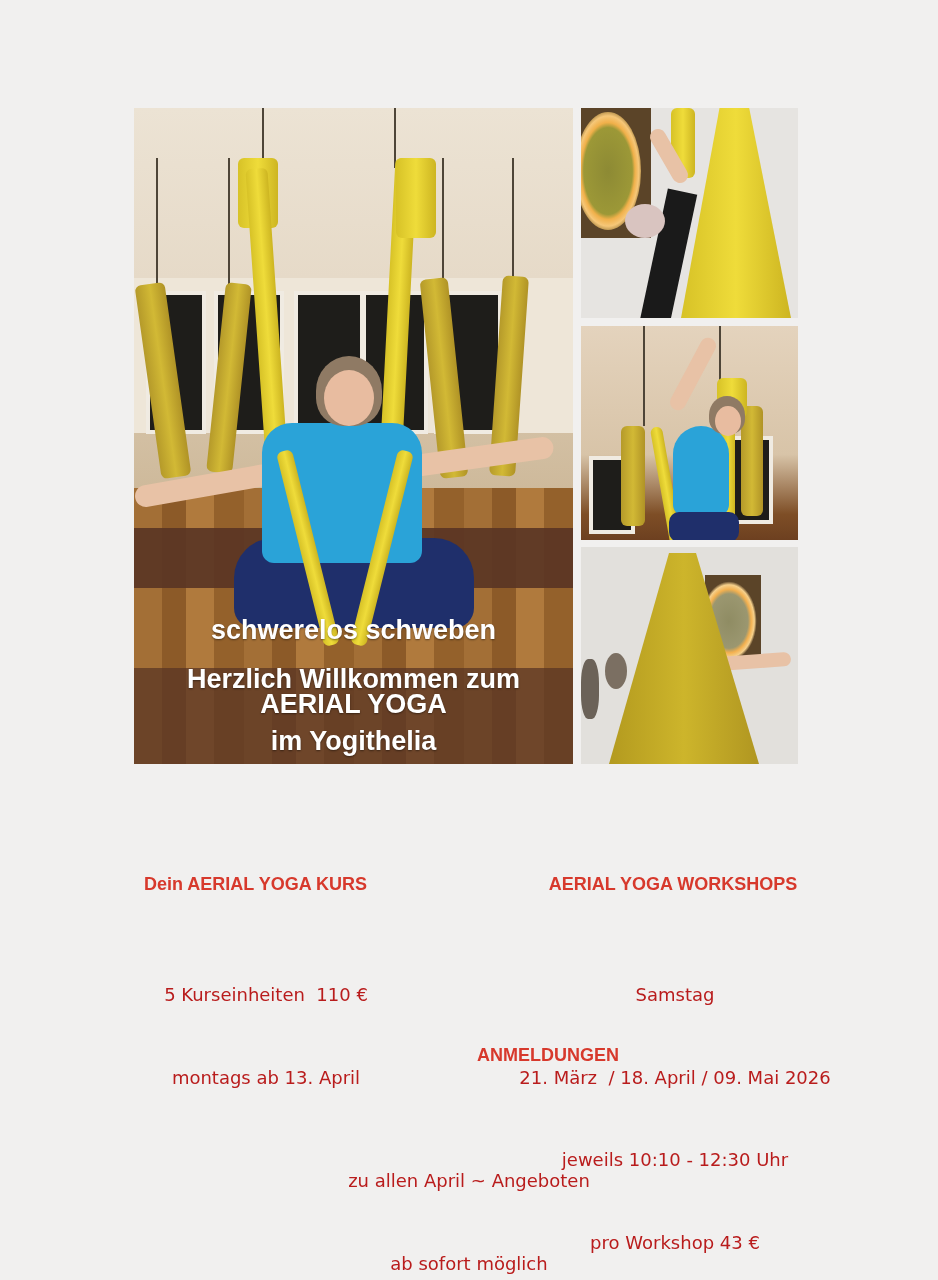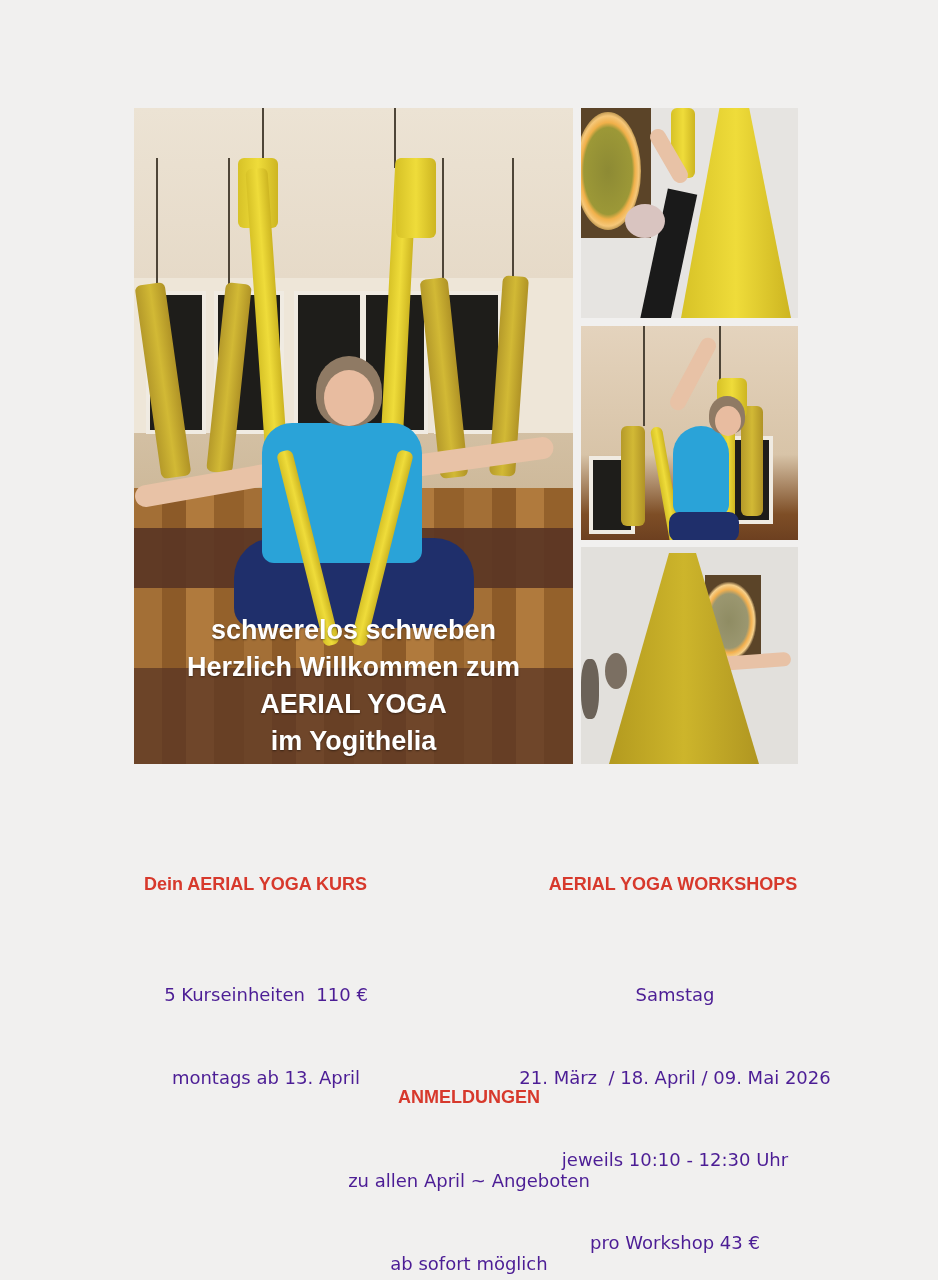--- a/index.html
+++ b/index.html
@@ -52,21 +52,21 @@
 
     
     .heading-red {
       position:absolute; color:#d7392c; font-weight:bold;
       font-family:"Liberation Sans","DejaVu Sans",sans-serif; font-size:18px;
       white-space:nowrap; text-align:center;
     }
     .info-block {
       position:absolute; text-align:center;
       font-family:"DejaVu Sans","Liberation Sans",sans-serif; font-size:18px; line-height:27.5px;
-      color:#4c1d95; white-space:pre;
+      color:#b91c1c; white-space:pre;
     }
   </style>
 </head>
 <body>
 
 <div id="main-photo" class="photo">
   <div class="ceiling"></div>
   <div class="window-band"></div>
   <div class="window" style="left:12px;width:52px;"></div>
   <div class="window" style="left:80px;width:62px;"></div>
@@ -97,21 +97,21 @@
   <div class="arm" style="left:0;top:365px;width:160px;transform:rotate(-10deg);"></div>
   <div class="arm" style="left:270px;top:338px;width:150px;transform:rotate(-8deg);"></div>
   <div class="legs" style="left:100px;top:430px;width:240px;height:90px;"></div>
   <div class="person-shirt" style="left:128px;top:315px;width:160px;height:140px;"></div>
   <div class="hair" style="left:182px;top:248px;width:66px;height:70px;"></div>
   <div class="head" style="left:190px;top:262px;width:50px;height:56px;"></div>
   <div class="silk bright" style="left:166px;top:340px;width:16px;height:200px;transform:rotate(-14deg);"></div>
   <div class="silk bright" style="left:240px;top:340px;width:16px;height:200px;transform:rotate(14deg);"></div>
 
   <div class="overlay-text" style="top:504px;">schwerelos schweben</div>
-  <div class="overlay-text" style="top:541px;">Herzlich Willkommen zum</div>
+  <div class="overlay-text" style="top:553px;">Herzlich Willkommen zum</div>
   <div class="overlay-text" style="top:615px;">im Yogithelia</div>
   <div class="overlay-text" style="top:578px;">AERIAL YOGA</div>
 </div>
 
 <div id="photo-top-right" class="photo">
   <div class="frame" style="left:-10px;top:0;width:80px;height:130px;"></div>
   <div class="gong" style="left:-6px;top:4px;width:66px;height:118px;background:radial-gradient(ellipse at center,#8d8a34 0%,#9c9837 52%,#f0b04a 58%,#f6c778 66%,#b28d49 72%,transparent 74%);"></div>
   <div class="silk bright" style="left:90px;top:0;width:24px;height:70px;"></div>
   <div class="silk bright" style="left:100px;top:0;width:110px;height:210px;clip-path:polygon(35% 0,62% 0,100% 100%,0 100%);border-radius:0;"></div>
   <div class="arm" style="left:58px;top:40px;width:60px;height:16px;transform:rotate(60deg);"></div>
@@ -153,20 +153,20 @@
 </div>
 
 <div class="heading-red" style="left:520px;top:874px;width:306px;">AERIAL YOGA WORKSHOPS</div>
 <div class="info-block" style="left:490px;top:926px;width:370px;">
   <div>Samstag</div>
   <div>21. März  / 18. April / 09. Mai 2026</div>
   <div>jeweils 10:10 - 12:30 Uhr</div>
   <div>pro Workshop 43 €</div>
 </div>
 
-<div class="heading-red" style="left:319px;top:1087px;width:300px;">ANMELDUNGEN</div>
+<div class="heading-red" style="left:319px;top:1045px;width:300px;text-align:right;">ANMELDUNGEN</div>
 <div class="info-block" style="left:294px;top:1112px;width:350px;">
   <div>zu allen April ~ Angeboten</div>
   <div>ab sofort möglich</div>
   
   
   
 </div>
 
 </body></html>

